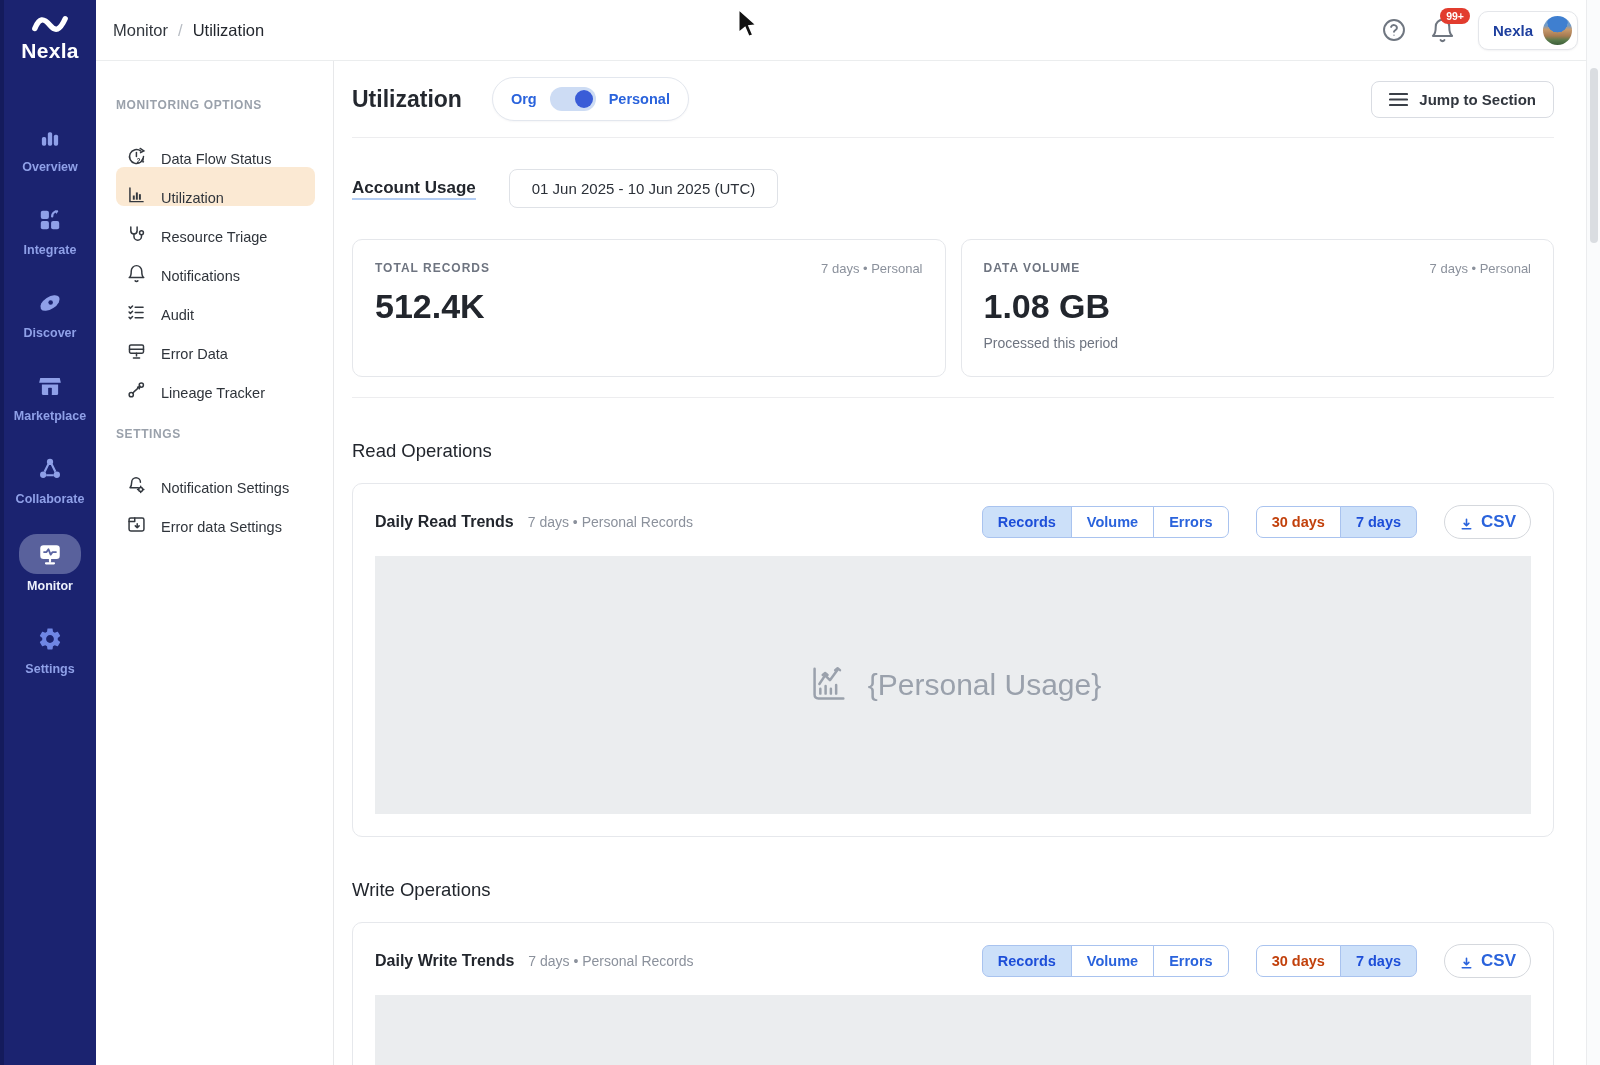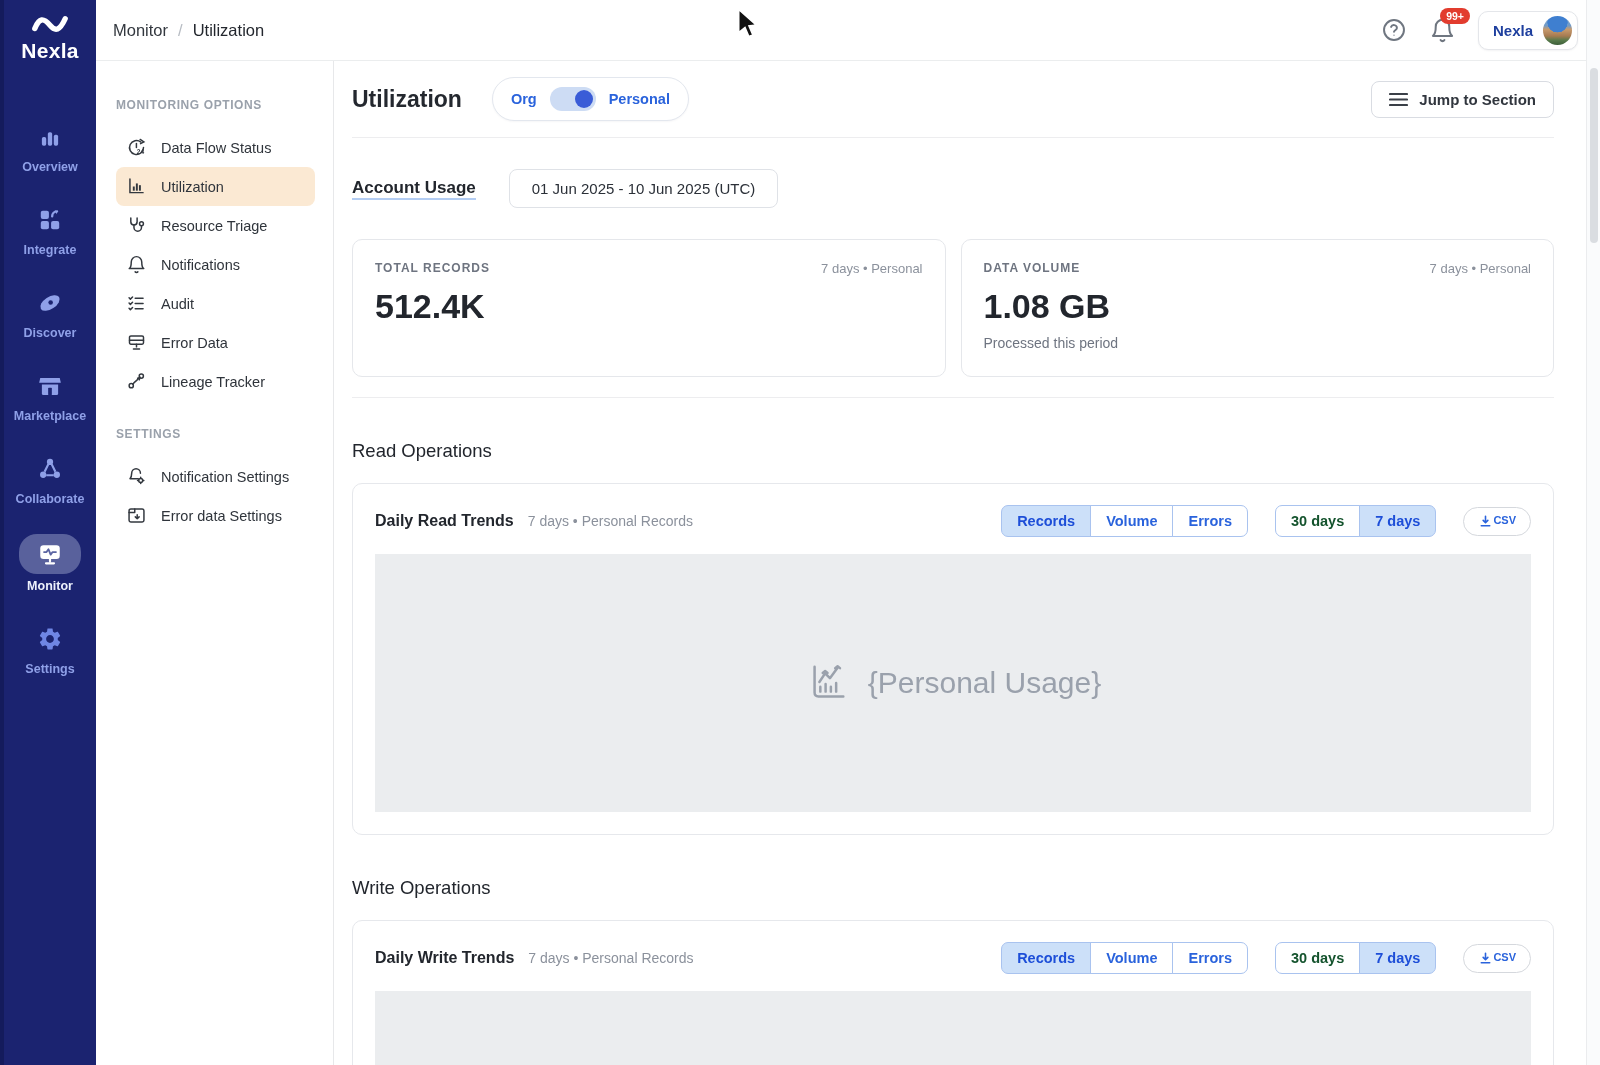--- a/index.html
+++ b/index.html
@@ -33,21 +33,21 @@
       radial-gradient(circle at 50% 22%, #3f7fd0 0 37%, rgba(0,0,0,0) 38%),
       linear-gradient(180deg,#86a9cf 0%,#6f9bca 32%,#c79b6e 46%,#a97c52 68%,#577a4b 84%,#3c5e3a 100%);
   }
 
   .body { flex:1; display:flex; min-height:0; }
 
   
   .sidebar { width:238px; flex-shrink:0; border-right:1px solid #e7e8ea; padding:37px 0 0 20px; }
   .side-title { font-size:12px; letter-spacing:.6px; color:#9aa1ab; font-weight:600; margin-bottom:16px; }
   .side-list { display:flex; flex-direction:column; margin-bottom:26px; }
-  .side-item { display:flex; align-items:center; gap:14px; height:39px; padding:0 10px; margin-right:18px; border-radius:8px; color:#2f343b; font-size:14.5px; cursor:pointer; }
+  .side-item { display:flex; align-items:flex-end; gap:14px; height:39px; padding:0 10px; margin-right:18px; border-radius:8px; color:#2f343b; font-size:14.5px; cursor:pointer; }
   .side-item.active { background:#fbe9d3; }
   .side-item .sicon { display:flex; color:#33383f; }
 
   
   .main { flex:1; min-width:0; padding:0 46px 0 18px; overflow:hidden; }
   .page-header { height:77px; display:flex; align-items:center; border-bottom:1px solid #ededef; }
   .page-title { font-size:23px; font-weight:600; color:#24282f; }
   .toggle-pill { margin-left:30px; display:flex; align-items:center; gap:13px; border:1px solid #e3e7ee; border-radius:999px; padding:9px 18px; box-shadow:0 1px 2px rgba(16,24,40,.04); cursor:pointer; background:#fff; }
   .toggle-label { color:#2a63dc; font-weight:700; font-size:14.5px;text-align:right; }
   .switch { width:46px; height:24px; border-radius:12px; background:#cddcf4; position:relative; }
@@ -72,22 +72,22 @@
   .trend-card { margin-top:21px; border:1px solid #e6e8ec; border-radius:10px; padding:21px 22px 22px; background:#fff; }
   .trend-head { display:flex; align-items:center; }
   .trend-title { font-size:16px; font-weight:700; color:#22262d; }
   .trend-meta { margin-left:14px; font-size:14px; color:#8b919c; }
   .controls { margin-left:auto; display:flex; align-items:center; gap:27px; }
   .seg-group { display:flex; }
   .seg { border:1px solid #a9c3ef; background:#fff; color:#2a63dc; padding:7px 15px; font-size:14.5px; font-weight:600; margin-left:-1px; cursor:pointer; font-family:inherit; }
   .seg:first-child { border-top-left-radius:7px; border-bottom-left-radius:7px; margin-left:0; }
   .seg:last-child { border-top-right-radius:7px; border-bottom-right-radius:7px; }
   .seg.active { background:#cce0f9; color:#1d4ed8; font-weight:700; position:relative; z-index:1; }
-  .seg.dark { color:#14532d; }
-  .csv-btn { display:flex; align-items:flex-start; border:1px solid #d5d8dd; border-radius:999px; padding:6px 14px; color:#2a63dc; font-weight:700; font-size:11px; background:#fff; cursor:pointer; }
+  .seg.dark { color:#c2410c; }
+  .csv-btn { display:flex; align-items:flex-end; gap:7px; border:1px solid #d5d8dd; border-radius:999px; padding:6px 14px; color:#2a63dc; font-weight:700; font-size:17px; background:#fff; cursor:pointer; }
   .chart-ph { margin-top:17px; height:258px; background:#ebedef; display:flex; align-items:center; justify-content:center; gap:17px; color:#9aa1ac; font-size:30px; }
   .chart-ph.cut { height:190px; }
 
   
   .scrollstrip { position:absolute; right:0; top:0; bottom:0; width:14px; background:#fafbfc; border-left:1px solid #ebecee; }
   .scrollthumb { width:8px; height:175px; background:#dadde1; border-radius:4px; margin:68px auto 0; }
 
   .cursor { position:absolute; left:737px; top:8px; z-index:50; pointer-events:none; }
 </style>
 </head>

